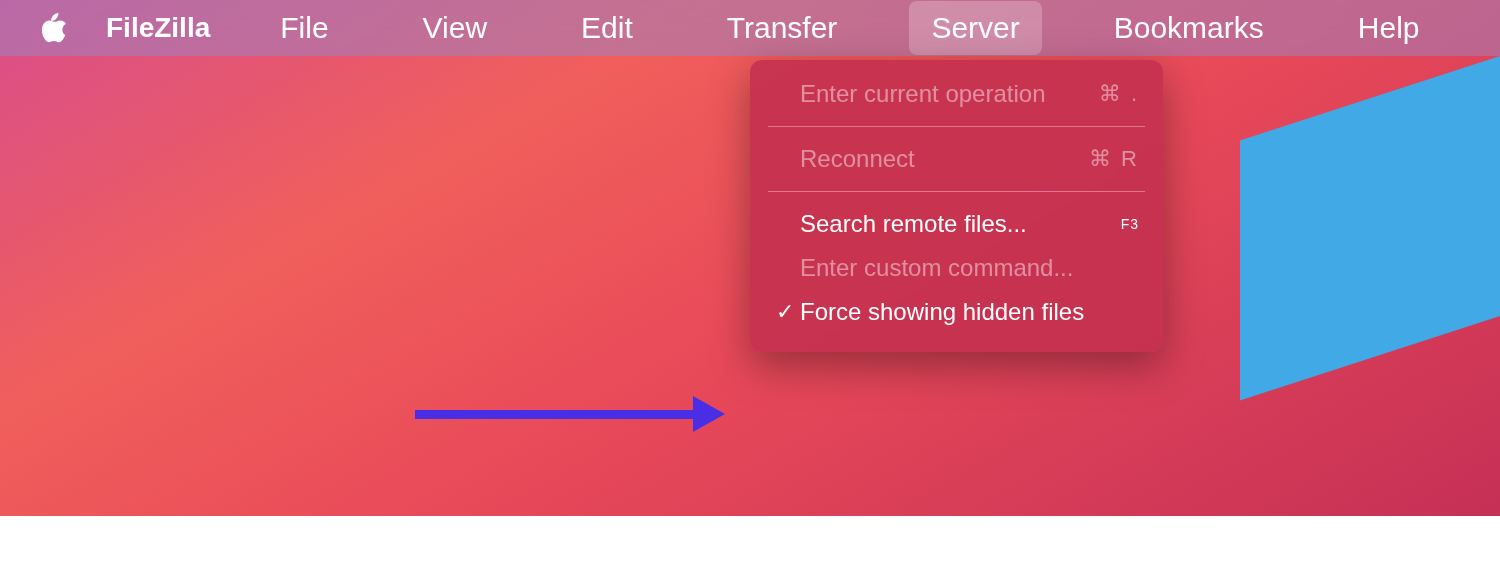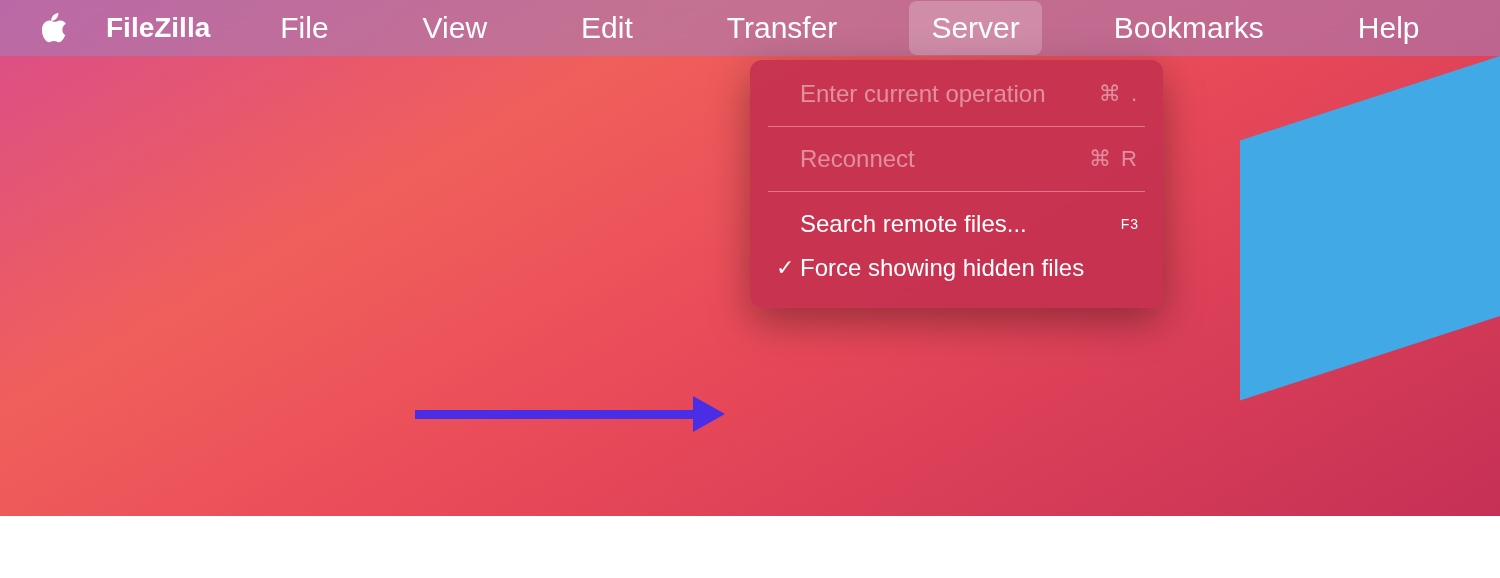--- a/index.html
+++ b/index.html
@@ -144,20 +144,25 @@
       <span class="dd-check"></span>
       <span class="dd-label">Reconnect</span>
       <span class="dd-shortcut">⌘ R</span>
     </div>
     <div class="dd-sep"></div>
     <div class="dd-item">
       <span class="dd-check"></span>
       <span class="dd-label">Search remote files...</span>
       <span class="dd-shortcut small">F3</span>
     </div>
+    <div class="dd-item disabled">
+      <span class="dd-check"></span>
+      <span class="dd-label">Enter custom command...</span>
+      <span class="dd-shortcut"></span>
+    </div>
     <div class="dd-item">
       <span class="dd-check">✓</span>
       <span class="dd-label">Force showing hidden files</span>
       <span class="dd-shortcut"></span>
     </div>
   </div>
 
   <div class="arrow">
     <div class="arrow-line"></div>
     <div class="arrow-head"></div>

